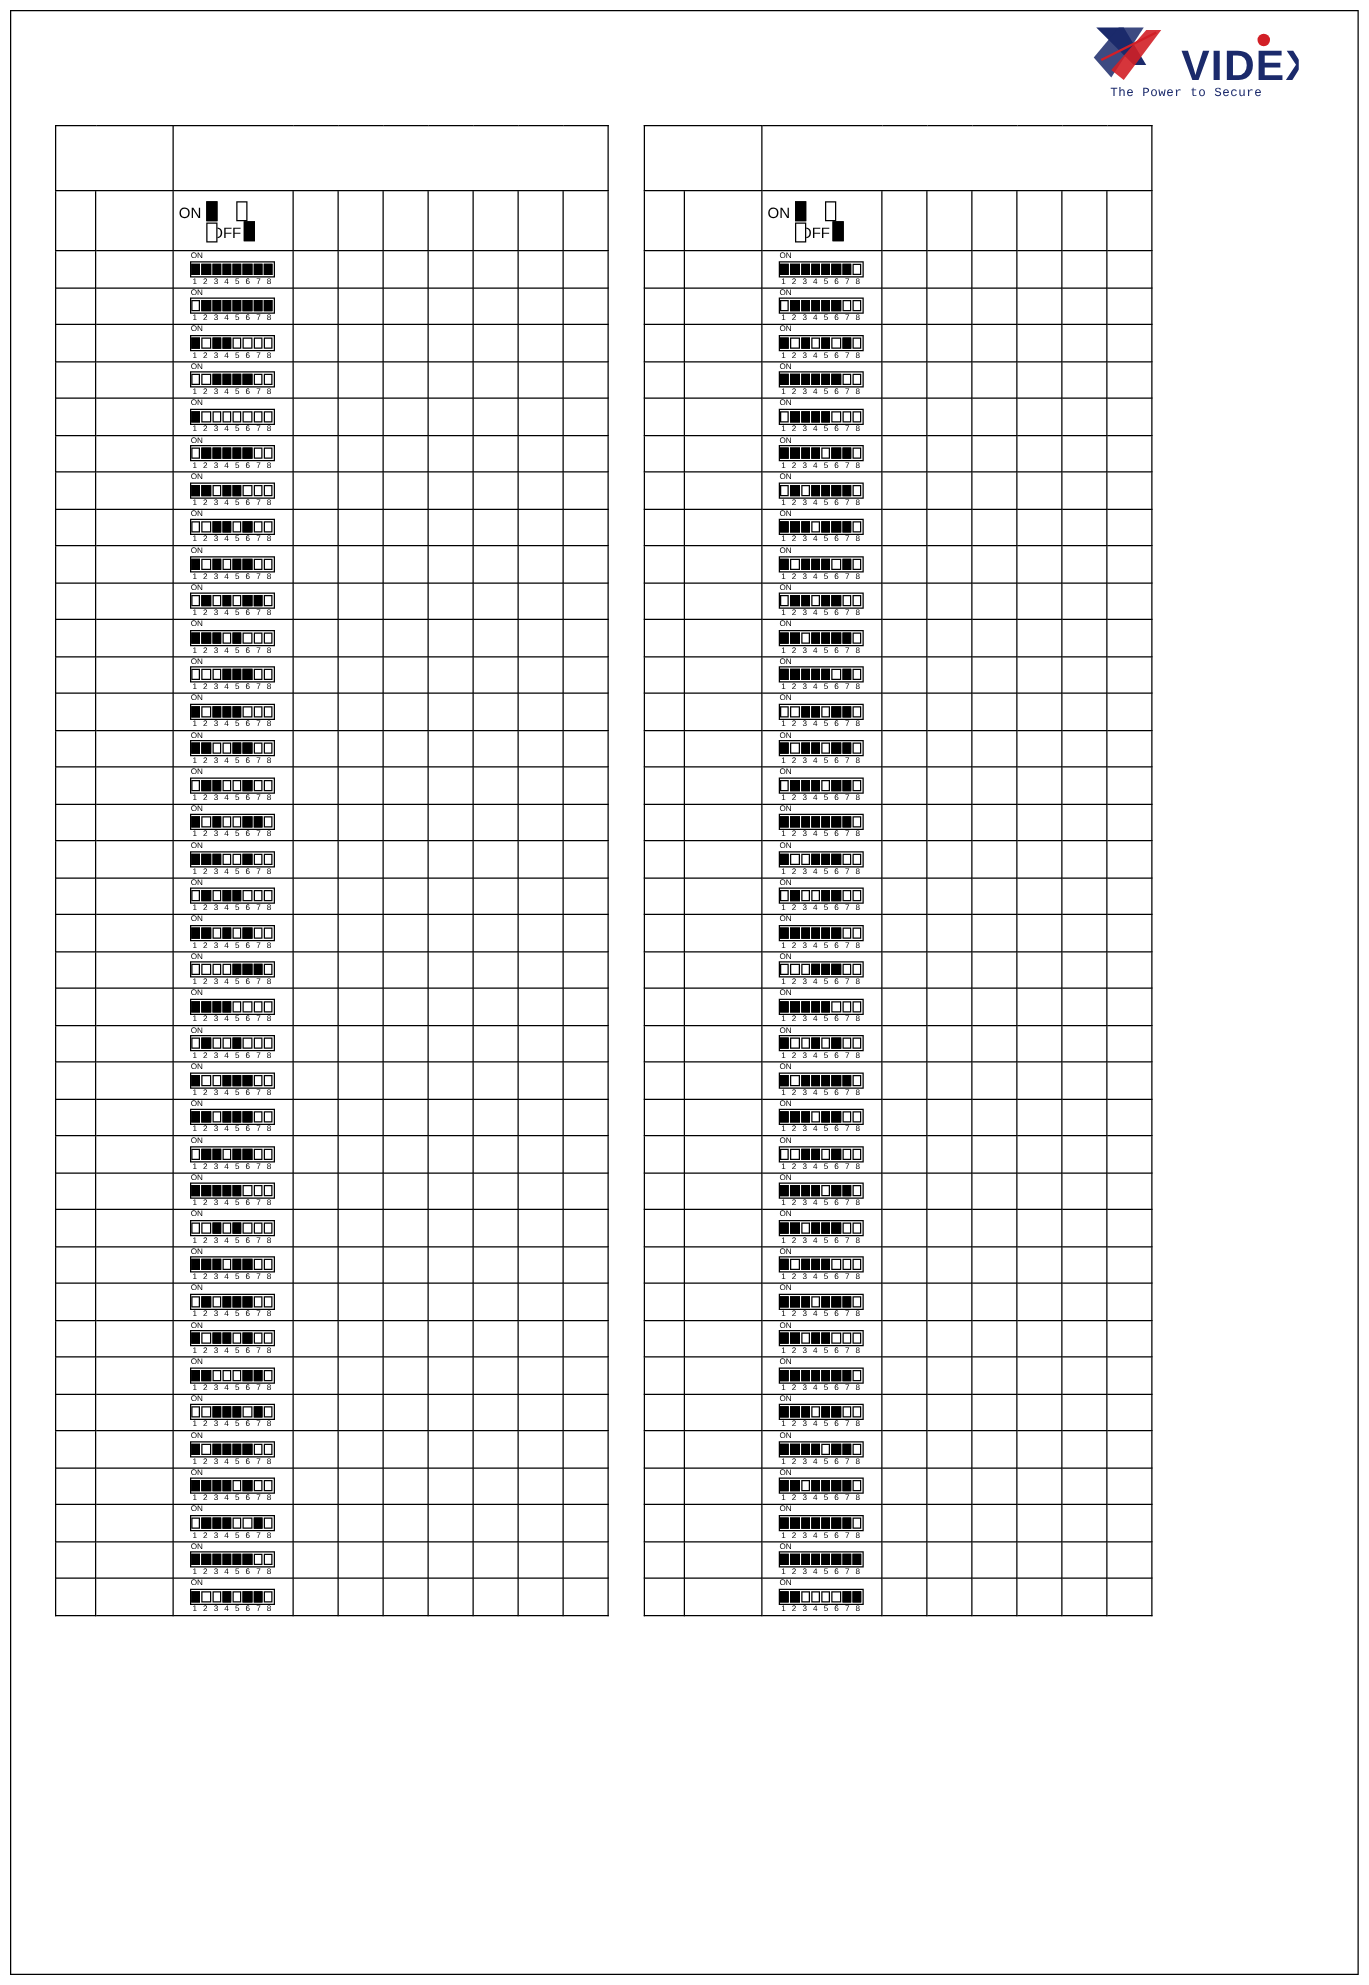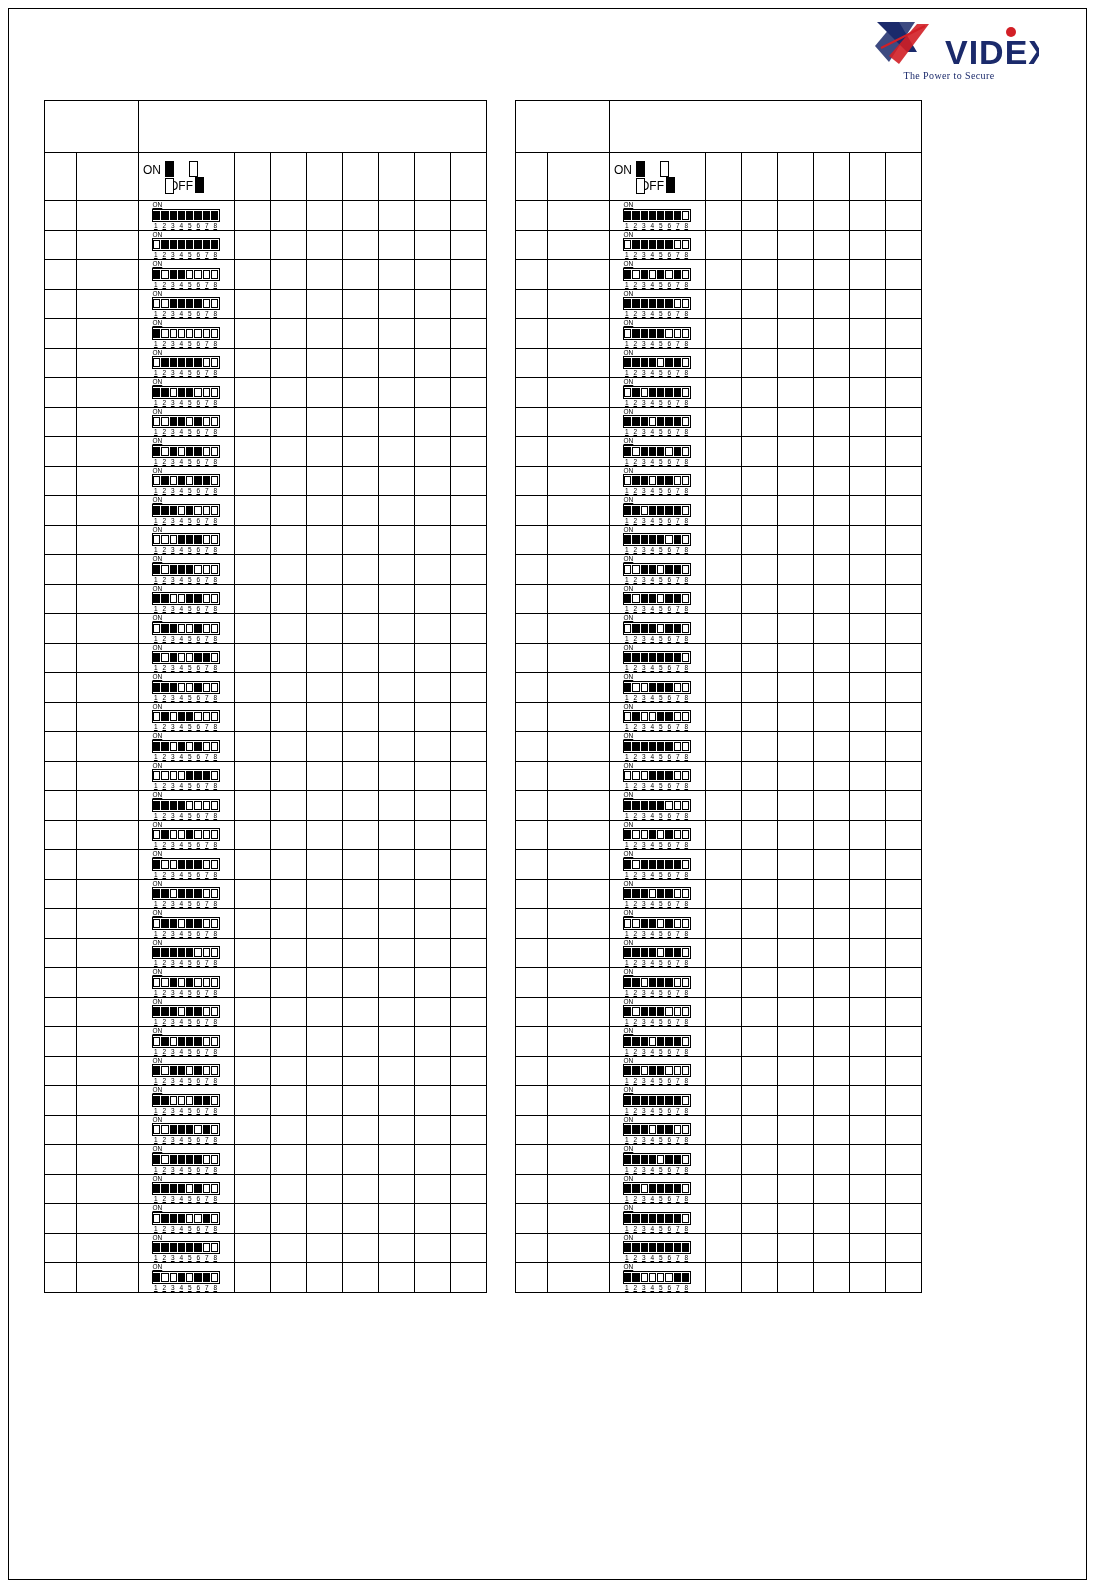--- a/index.html
+++ b/index.html
@@ -16,27 +16,27 @@
     box-sizing:border-box;
   }
   
   .logo{
     position:absolute;right:56px;top:18px;width:180px;height:70px;
     text-align:center;
   }
   .logo svg{display:block;}
   .logo-tag{
     font-size:10px;color:#1b2a6b;letter-spacing:.4px;
-    font-family:Liberation Serif, serif;
+    font-family:Liberation Mono, monospace;
     margin-top:-6px;
   }
   
   .tables{
     position:absolute;left:44px;top:100px;
-    display:flex;gap:28px;text-decoration:underline;
+    display:flex;gap:28px;
   }
   table.dip{
     border-collapse:collapse;
     table-layout:fixed;
   }
   table.dip td{
     border:1px solid #000;
     padding:0;
     height:29px;
     box-sizing:border-box;

